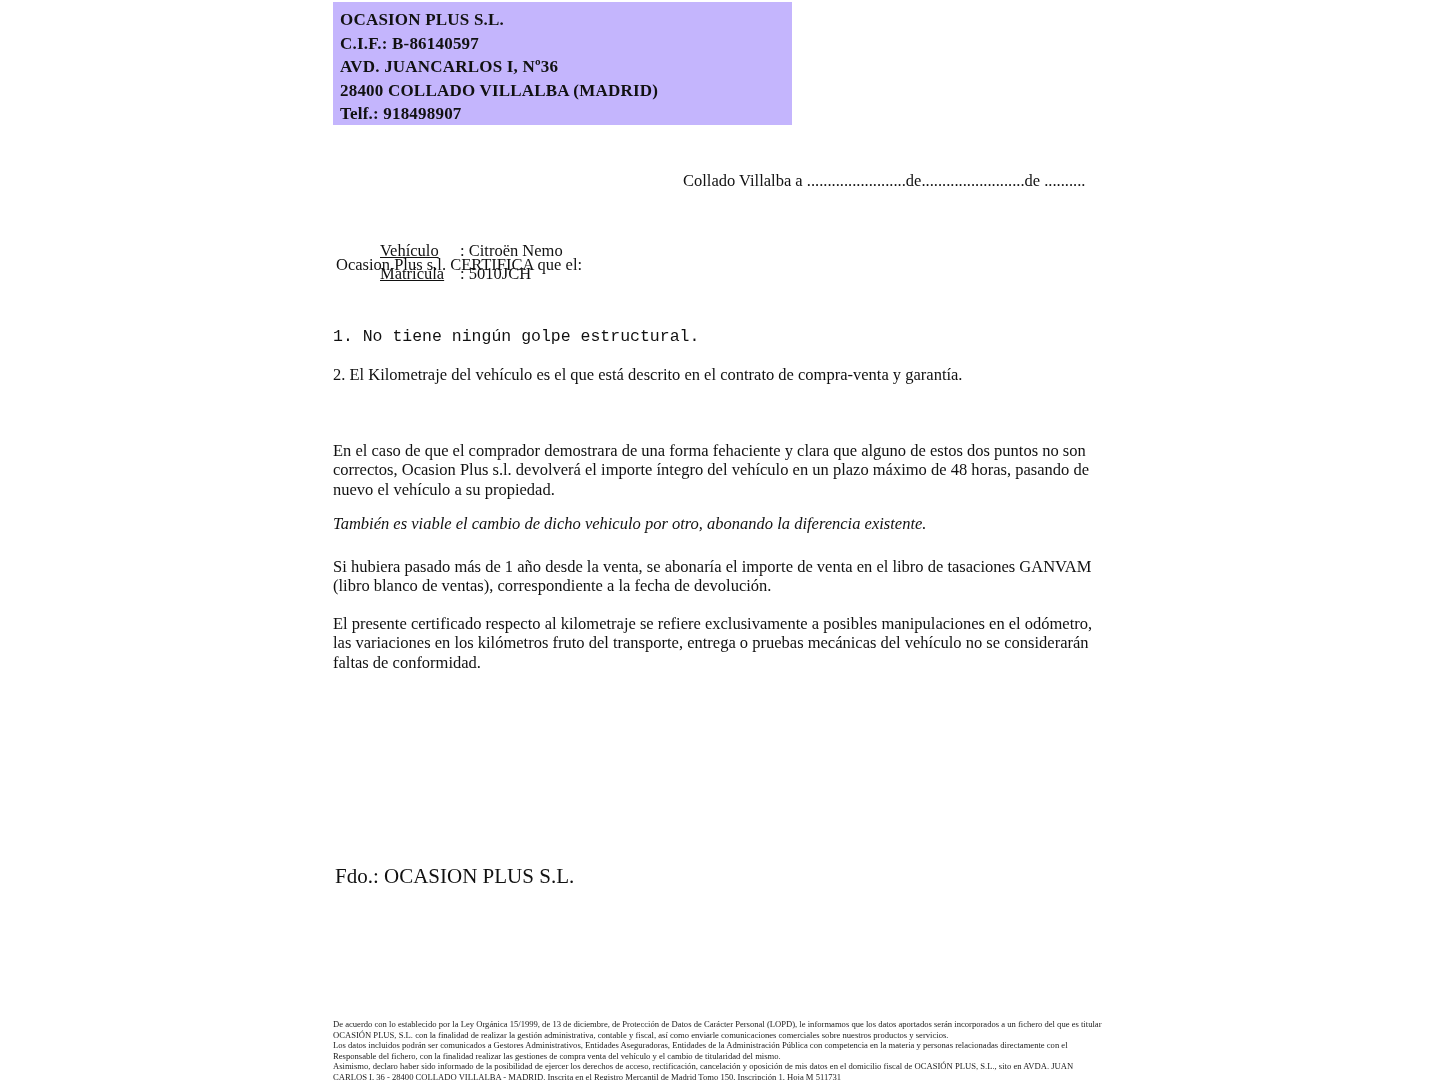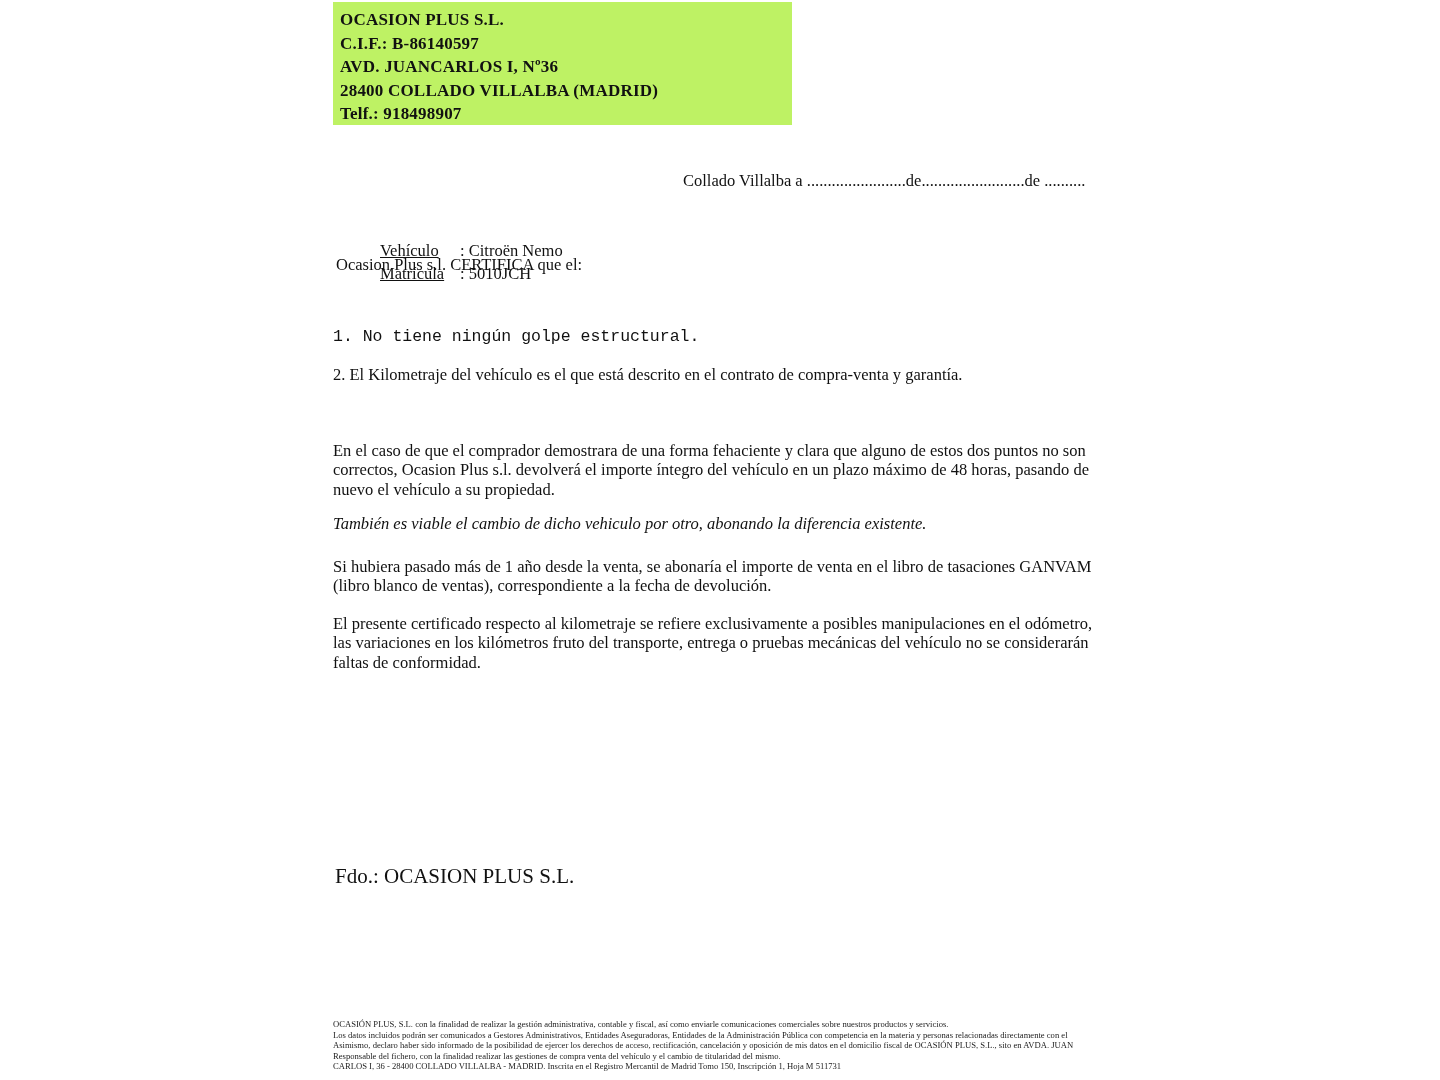--- a/index.html
+++ b/index.html
@@ -16,21 +16,21 @@
     color: #111111;
     overflow: hidden;
   }
   .abs { position: absolute; }
 
   .company-box {
     left: 333px;
     top: 2px;
     width: 459px;
     height: 123px;
-    background: #bef264;
+    background: #c4b5fd;
     padding: 6px 0 0 7px;
     box-sizing: border-box;
     font-weight: bold;
     font-size: 17px;
     line-height: 23.5px;
     letter-spacing: 0.2px;
   }
 
   .date-line {
     left: 683px;
@@ -109,20 +109,21 @@
   <div class="abs point-2">2. El Kilometraje del vehículo es el que está descrito en el contrato de compra-venta y garantía.</div>
 
   <div class="abs para para-1">En el caso de que el comprador demostrara de una forma fehaciente y clara que alguno de estos dos puntos no son correctos, Ocasion Plus s.l. devolverá el importe íntegro del vehículo en un plazo máximo de 48 horas, pasando de nuevo el vehículo a su propiedad.</div>
   <div class="abs para para-2">También es viable el cambio de dicho vehiculo por otro, abonando la diferencia existente.</div>
   <div class="abs para para-3">Si hubiera pasado más de 1 año desde la venta, se abonaría el importe de venta en el libro de tasaciones GANVAM (libro blanco de ventas), correspondiente a la fecha de devolución.</div>
   <div class="abs para para-4">El presente certificado respecto al kilometraje se refiere exclusivamente a posibles manipulaciones en el odómetro, las variaciones en los kilómetros fruto del transporte, entrega o pruebas mecánicas del vehículo no se considerarán faltas de conformidad.</div>
 
   <div class="abs signature">Fdo.: OCASION PLUS S.L.</div>
 
   <div class="abs fine-print">
+    <div>De acuerdo con lo establecido por la Ley Orgánica 15/1999, de 13 de diciembre, de Protección de Datos de Carácter Personal (LOPD), le informamos que los datos aportados serán incorporados a un fichero del que es titular</div>
     <div>OCASIÓN PLUS, S.L. con la finalidad de realizar la gestión administrativa, contable y fiscal, así como enviarle comunicaciones comerciales sobre nuestros productos y servicios.</div>
     <div>Los datos incluidos podrán ser comunicados a Gestores Administrativos, Entidades Aseguradoras, Entidades de la Administración Pública con competencia en la materia y personas relacionadas directamente con el</div>
+    <div>Responsable del fichero, con la finalidad realizar las gestiones de compra venta del vehículo y el cambio de titularidad del mismo.</div>
     <div>Asimismo, declaro haber sido informado de la posibilidad de ejercer los derechos de acceso, rectificación, cancelación y oposición de mis datos en el domicilio fiscal de OCASIÓN PLUS, S.L., sito en AVDA. JUAN</div>
-    <div>Responsable del fichero, con la finalidad realizar las gestiones de compra venta del vehículo y el cambio de titularidad del mismo.</div>
     <div>CARLOS I, 36 - 28400 COLLADO VILLALBA - MADRID. Inscrita en el Registro Mercantil de Madrid Tomo 150, Inscripción 1, Hoja M 511731</div>
   </div>
 
 </div>
 
 </body></html>

